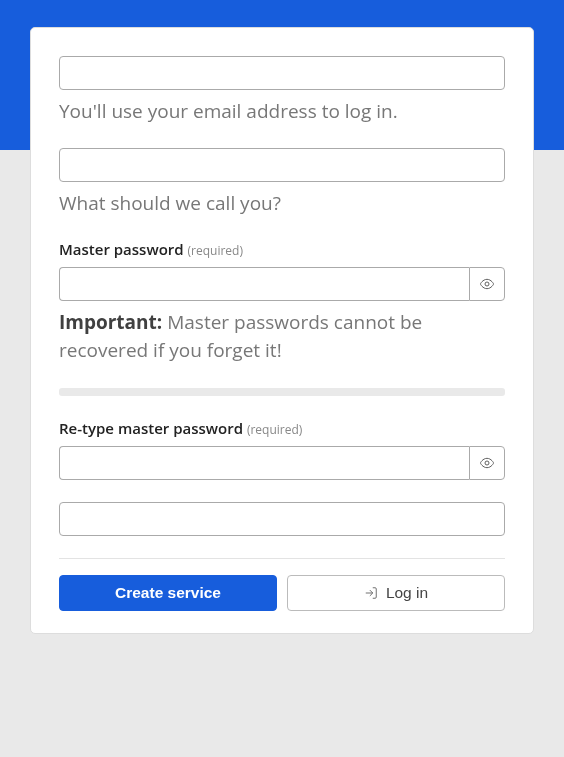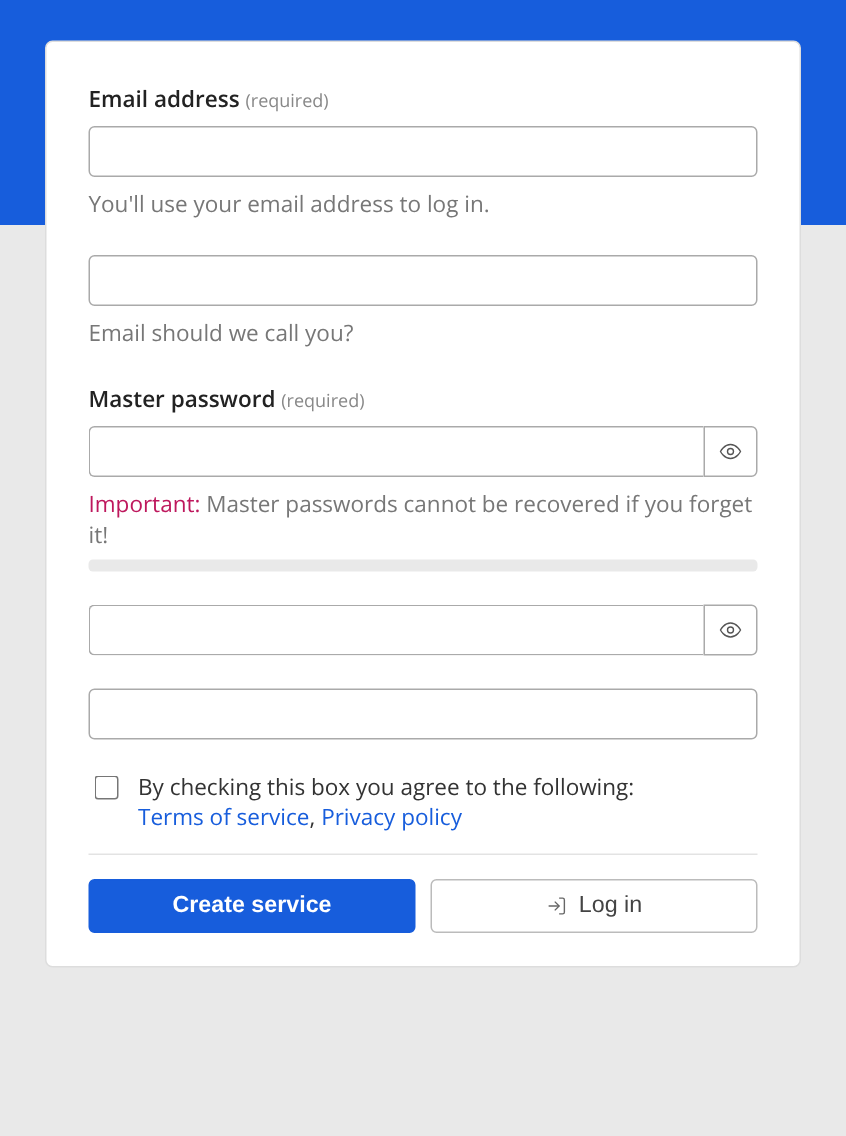--- a/index.html
+++ b/index.html
@@ -33,26 +33,26 @@
     font-weight: 600;
     margin-bottom: 8px;
     display: block;
   }
   .req {
     font-weight: 400;
     color: #888;
     font-size: 12px;
   }
   .field-help {
-    font-size: 15px;
+    font-size: 19px;
     color: #777;
     margin-top: 8px;
     line-height: 1.45;
   }
-  .field-help strong { color: #be185d; font-weight: 400; }
+  .field-help strong { color: #404040; font-weight: 700; }
   input[type=text].txt, input[type=password].txt {
     width: 100%;
     height: 34px;
     border: 1px solid #aaa;
     border-radius: 4px;
     font-size: 15px;
     padding: 0 10px;
     outline: none;
     background: #fff;
   }
@@ -135,34 +135,30 @@
   .btn-secondary svg { width: 14px; height: 14px; stroke: #666; fill: none; stroke-width: 1.6; }
 </style>
 </head>
 <body>
 
 <div class="blue-band"></div>
 
 <div class="card">
 
   <div class="field">
-    <label class="field-label">
-      <span>Email address</span>
-      <span class="req">(required)</span>
-    </label>
     <input type="text" class="txt" style="">
     <div class="field-help">You'll use your email address to log in.</div>
   </div>
 
   <div class="field">
     <input type="text" class="txt" style="">
-    <div class="field-help">Email should we call you?</div>
-  </div>
-
-  <div class="field" style="margin-bottom:4px">
+    <div class="field-help">What should we call you?</div>
+  </div>
+
+  <div class="field" style="margin-bottom:24px">
     <label class="field-label">
       <span>Master password</span>
       <span class="req">(required)</span>
     </label>
     <div class="pw-row">
       <input type="password" class="txt" style="">
       <div class="eye-btn">
         <svg viewBox="0 0 24 24">
             <path d="M2 12s3.5-7 10-7 10 7 10 7-3.5 7-10 7S2 12 2 12z"></path>
             <circle cx="12" cy="12" r="3"></circle>
@@ -170,42 +166,39 @@
       </div>
     </div>
     <div class="field-help">
       <strong>Important:</strong><span> Master passwords cannot be recovered if you forget it!</span>
     </div>
   </div>
 
   <div class="strength-bar"></div>
 
   <div class="field">
+    <label class="field-label">
+      <span>Re-type master password</span>
+      <span class="req">(required)</span>
+    </label>
     <div class="pw-row">
       <input type="password" class="txt" style="">
       <div class="eye-btn">
         <svg viewBox="0 0 24 24">
             <path d="M2 12s3.5-7 10-7 10 7 10 7-3.5 7-10 7S2 12 2 12z"></path>
             <circle cx="12" cy="12" r="3"></circle>
           </svg>
       </div>
     </div>
   </div>
 
   <div class="field">
     <input type="text" class="txt" style="">
   </div>
 
-  <div class="agree-row">
-    <input type="checkbox" style="">
-    <div class="agree-text">
-      <span>By checking this box you agree to the following:</span><br>
-      <a>Terms of service</a><span>, </span><a>Privacy policy</a>
-    </div>
-  </div>
 
   <hr class="sep">
 
   <div class="btn-row">
     <button class="btn btn-primary">
       <span>Create service</span>
     </button>
     <button class="btn btn-secondary">
       <svg viewBox="0 0 24 24">
         <path d="M15 3h4a2 2 0 0 1 2 2v14a2 2 0 0 1-2 2h-4"></path>

